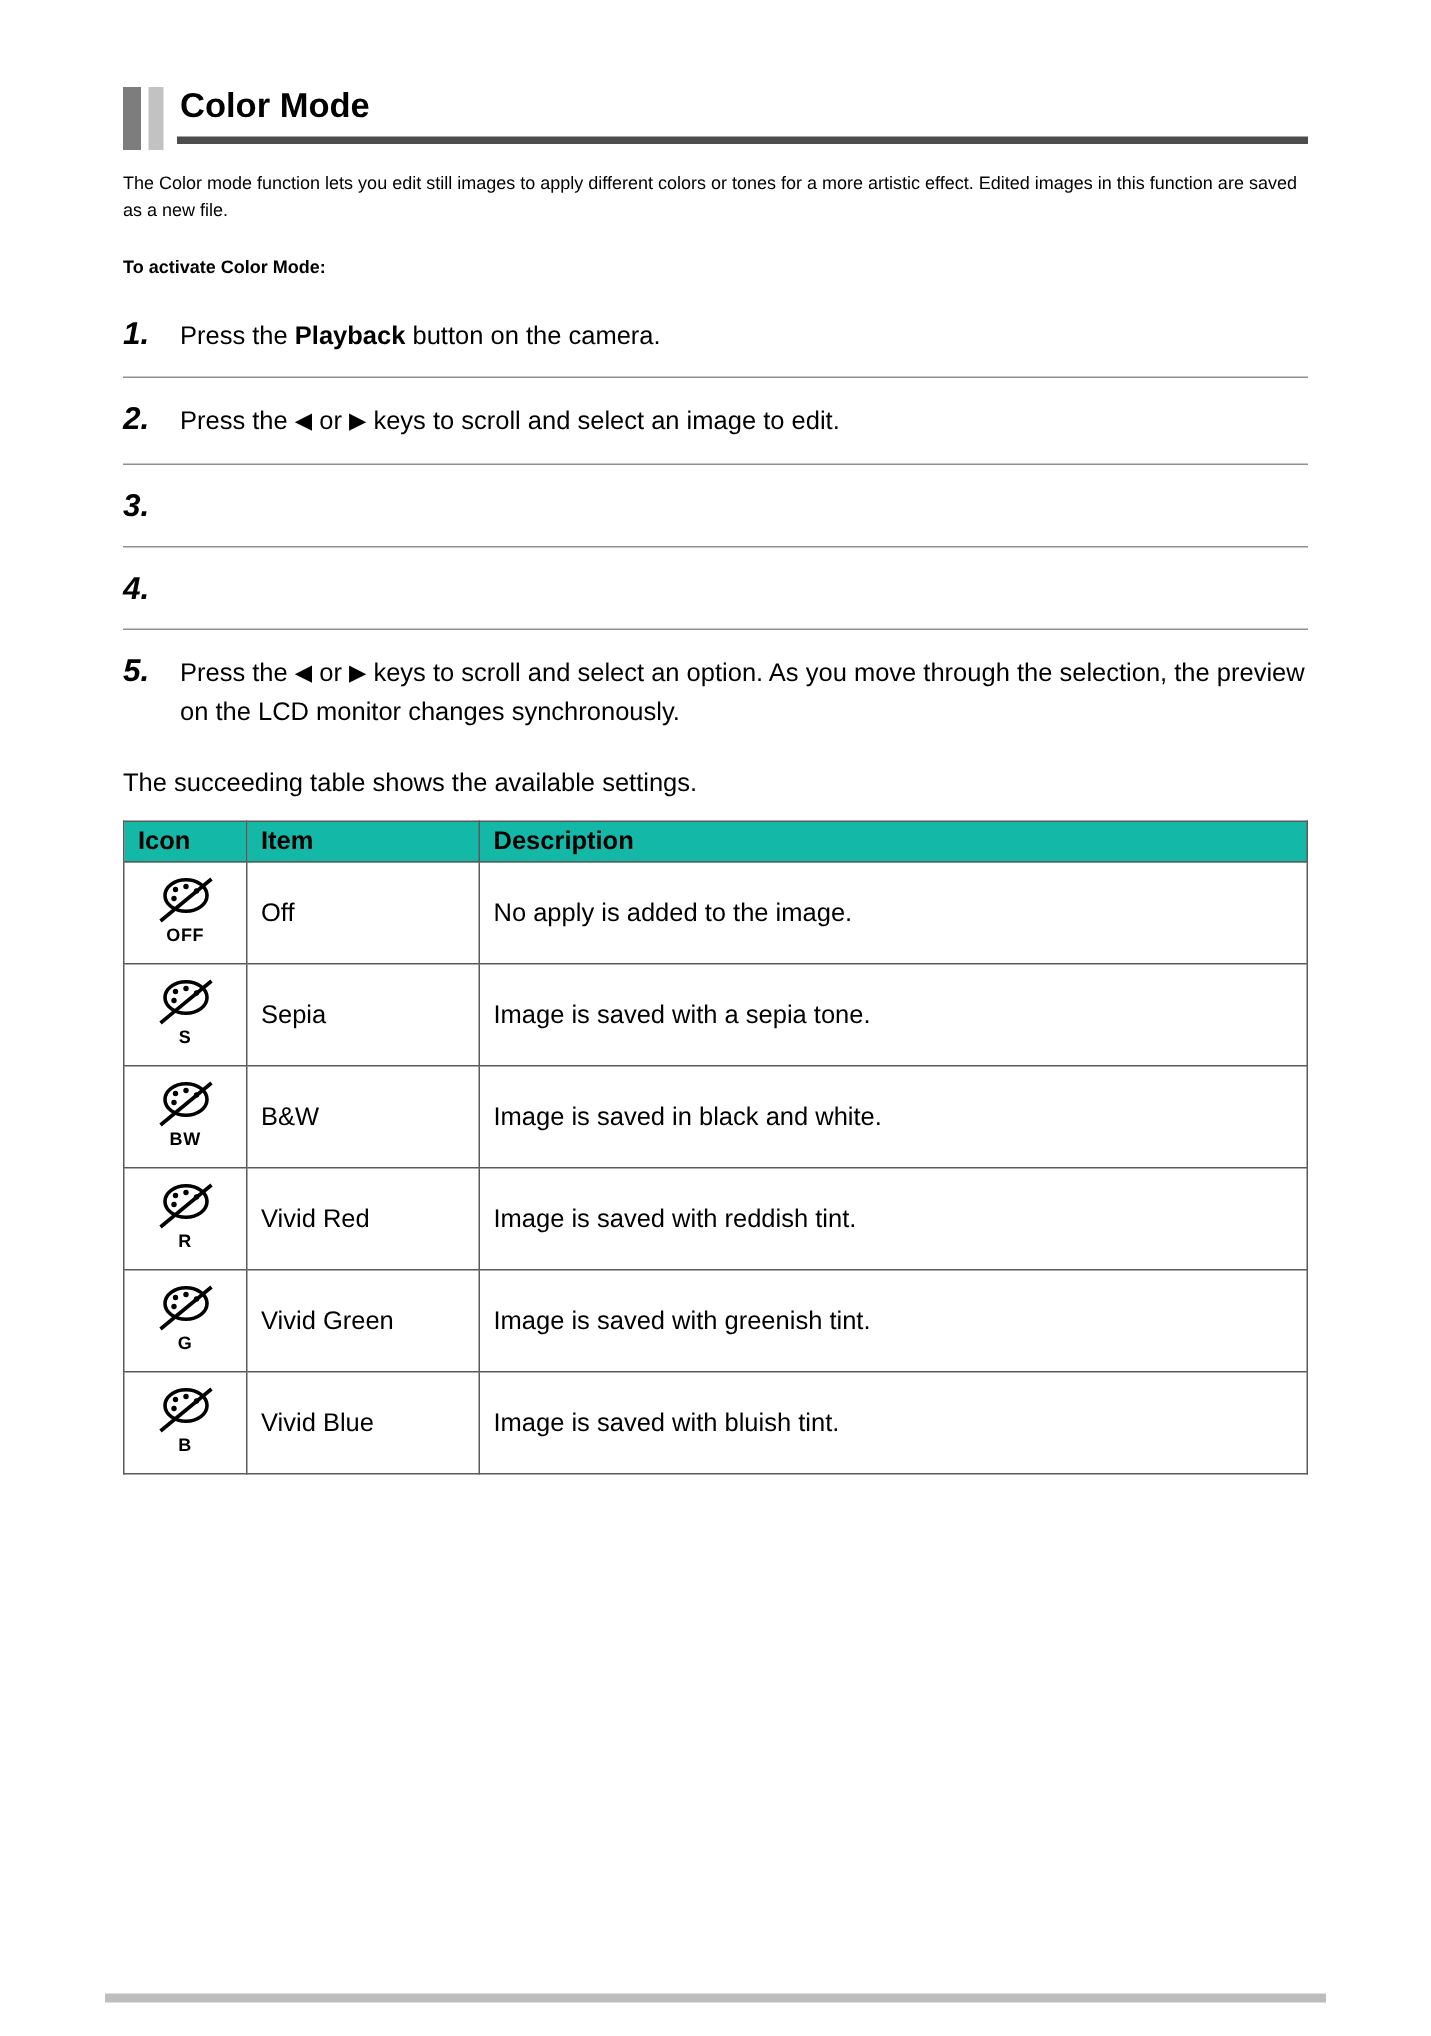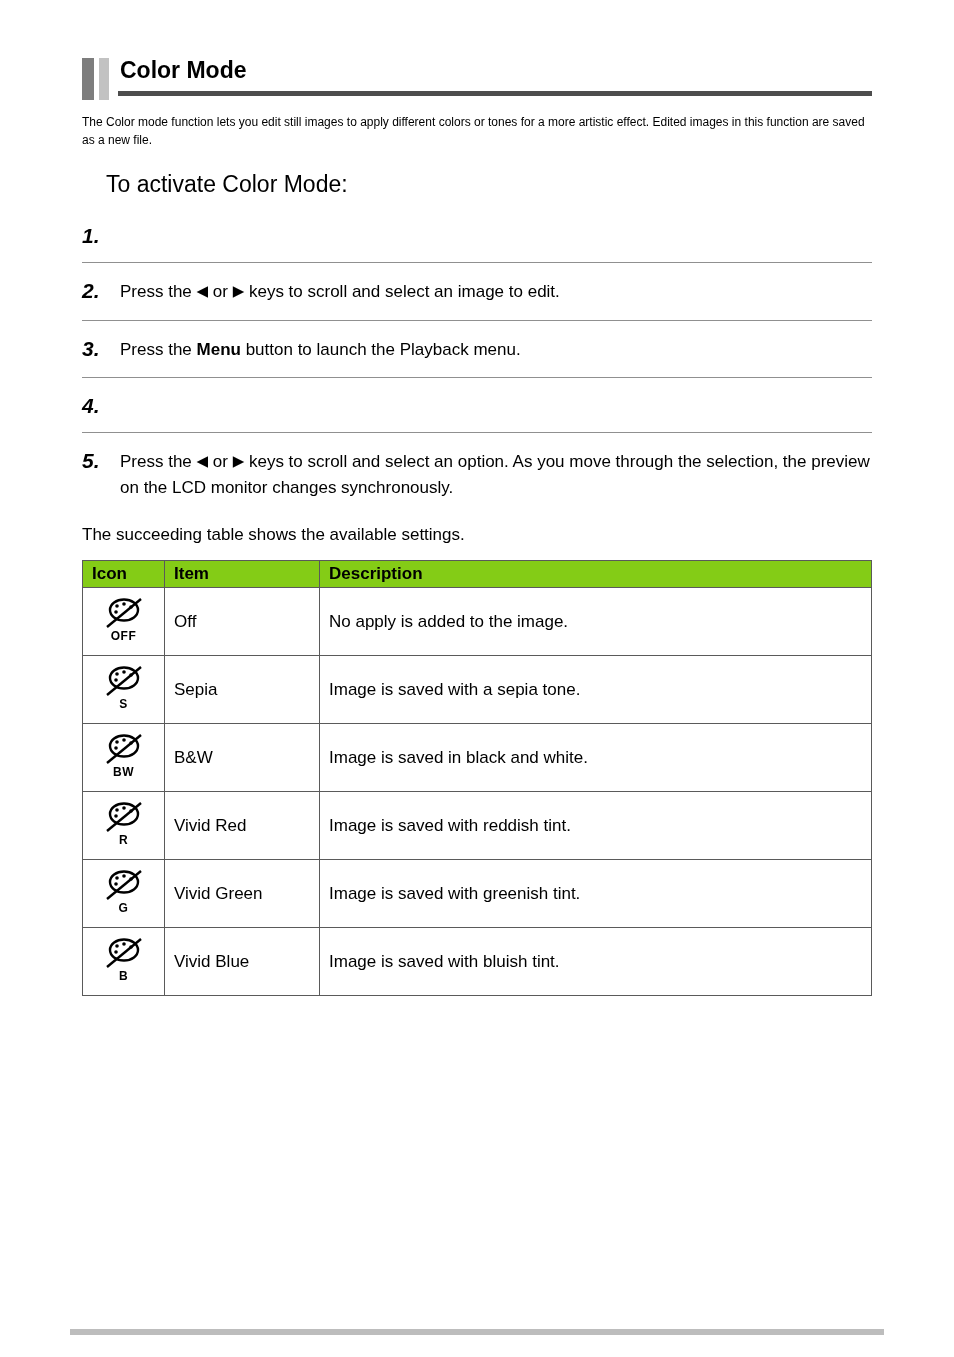--- a/index.html
+++ b/index.html
@@ -18,21 +18,21 @@
   .title-block { display: flex; align-items: flex-start; }
   .title-bars { display: flex; gap: 5px; margin-right: 9px; padding-top: 2px; }
   .bar-dark  { width: 12px; height: 42px; background: #7d7d7d; }
   .bar-light { width: 10px; height: 42px; background: #c2c2c2; }
   .title-area { flex: 1; }
   .title-text { font-size: 23px; font-weight: bold; line-height: 1.25; padding-left: 2px; }
   .title-rule { height: 5px; background: #4d4d4d; margin-top: 6px; }
 
   
   .intro { font-size: 12px; line-height: 1.5; margin-top: 13px; }
-  .activate-heading { font-size: 23px; font-weight: normal; margin-top: 22px; margin-left: 24px; }
+  .activate-heading { font-size: 12px; font-weight: bold; margin-top: 22px; }
 
   
   .steps { margin-top: 10px; }
   .step { display: flex; padding-top: 15px; }
   .step-num {
     width: 38px; flex: 0 0 38px;
     font-weight: bold; font-style: italic;
     font-size: 21px; line-height: 1.2;
   }
   .step-text { flex: 1; font-size: 17px; line-height: 1.55; padding-top: 1px; }
@@ -42,21 +42,21 @@
   .table-intro { font-size: 17px; line-height: 1.5; margin-top: 20px; }
 
   
   table.settings {
     width: 100%;
     border-collapse: collapse;
     margin-top: 13px;
   }
   table.settings th, table.settings td { border: 1px solid #5a5a5a; }
   table.settings th {
-    background: #84cc16;
+    background: #14b8a6;
     font-size: 17px;
     font-weight: bold;
     text-align: left;
     padding: 3px 9px;
     height: 26px;
   }
   th.col-icon { width: 82px; text-align: center; }
   th.col-item { width: 155px; }
   table.settings td {
     font-size: 17px;
@@ -102,32 +102,32 @@
     </div>
   </div>
 
   <p class="intro">The Color mode function lets you edit still images to apply different colors or tones for a more artistic effect. Edited images in this function are saved as a new file.</p>
   <p class="activate-heading">To activate Color Mode:</p>
 
   <div class="steps">
 
     <div class="step">
       <span class="step-num">1.</span>
+      <span class="step-text"><span>Press the </span><b>Playback</b><span> button on the camera.</span></span>
     </div>
     <div class="step-rule"></div>
 
     <div class="step">
       <span class="step-num">2.</span>
       <span class="step-text"><span>Press the </span><span class="arrow">◀</span><span> or </span><span class="arrow">▶</span><span> keys to scroll and select an image to edit.</span></span>
     </div>
     <div class="step-rule"></div>
 
     <div class="step">
       <span class="step-num">3.</span>
-      <span class="step-text"><span>Press the </span><b>Menu</b><span> button to launch the Playback menu.</span></span>
     </div>
     <div class="step-rule"></div>
 
     <div class="step">
       <span class="step-num">4.</span>
     </div>
     <div class="step-rule"></div>
 
     <div class="step">
       <span class="step-num">5.</span>

